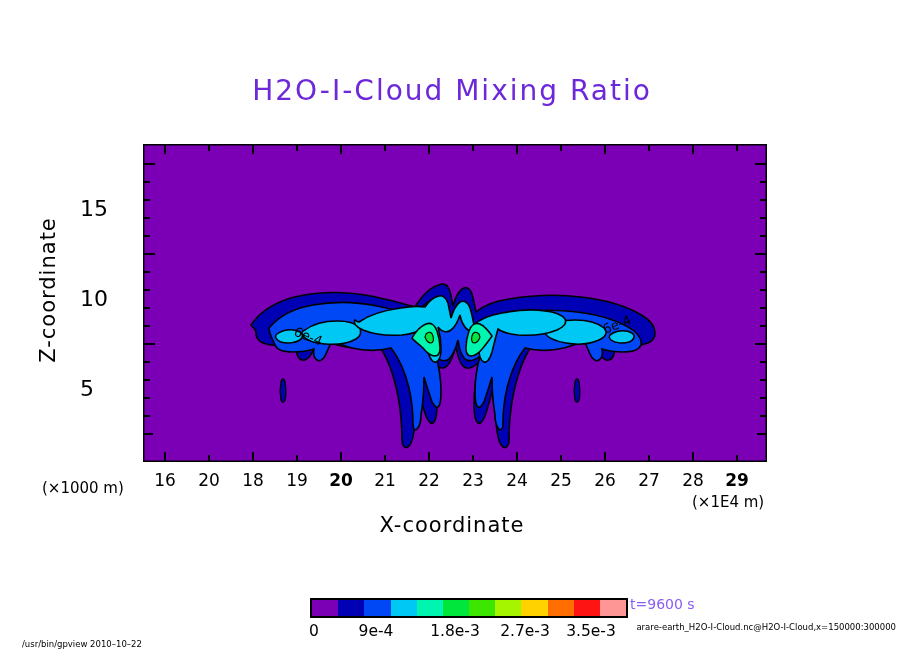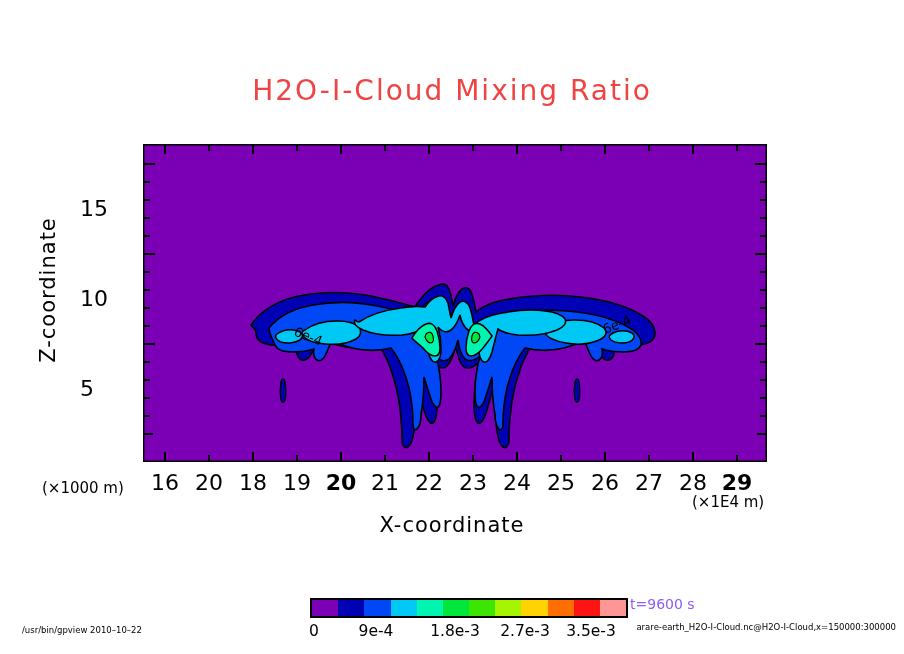--- a/index.html
+++ b/index.html
@@ -6,52 +6,52 @@
   body{
     width:904px;height:654px;background:#ffffff;
     font-family:"DejaVu Sans","Liberation Sans",sans-serif;
     color:#000;overflow:hidden;position:relative;
   }
   #root{position:absolute;inset:0;}
   .abs{position:absolute;}
 
   .title{
     left:0;top:74px;width:904px;text-align:center;
-    font-size:28px;letter-spacing:2px;color:#ef4444;
+    font-size:28px;letter-spacing:2px;color:#6d28d9;
   }
 
   .axis-title{font-size:21px;letter-spacing:1px;}
   .xtitle{left:0;top:513px;width:904px;text-align:center;}
   .ztitle{
     left:-27px;top:278px;width:150px;text-align:center;
     transform:rotate(-90deg);transform-origin:center center;
   }
 
-  .ticklabel{font-size:22px;text-align:center;}
+  .ticklabel{font-size:17px;text-align:center;}
   .ylabel{font-size:22px;text-align:left;}
 
   .unit{font-size:15px;}
   .zunit{left:42px;top:479px;}
   .xunit{left:692px;top:493px;}
 
   .ci{
     left:0;top:560px;width:904px;text-align:center;
     font-size:15.5px;letter-spacing:1.2px;
   }
 
   .cbar-wrap{left:310px;top:598px;width:318px;height:20px;
     border:2px solid #000;box-sizing:border-box;display:flex;}
   .cbar-seg{flex:1 1 auto;height:100%;}
 
   .cbar-label{font-size:15.5px;text-align:center;position:absolute;}
 
   .tstamp{left:630px;top:596px;font-size:14px;color:#8b5cf6;}
 
   .foot{font-size:8.5px;color:#000;white-space:nowrap;}
-  .foot-l{left:22px;top:625px;}
+  .foot-l{left:22px;top:639px;}
   .foot-r{right:8px;top:622px;}
 
   svg{display:block;}
 </style>
 </head>
 <body>
 
 <div id="root">
 
   <div class="abs title">H2O-I-Cloud Mixing Ratio</div>

